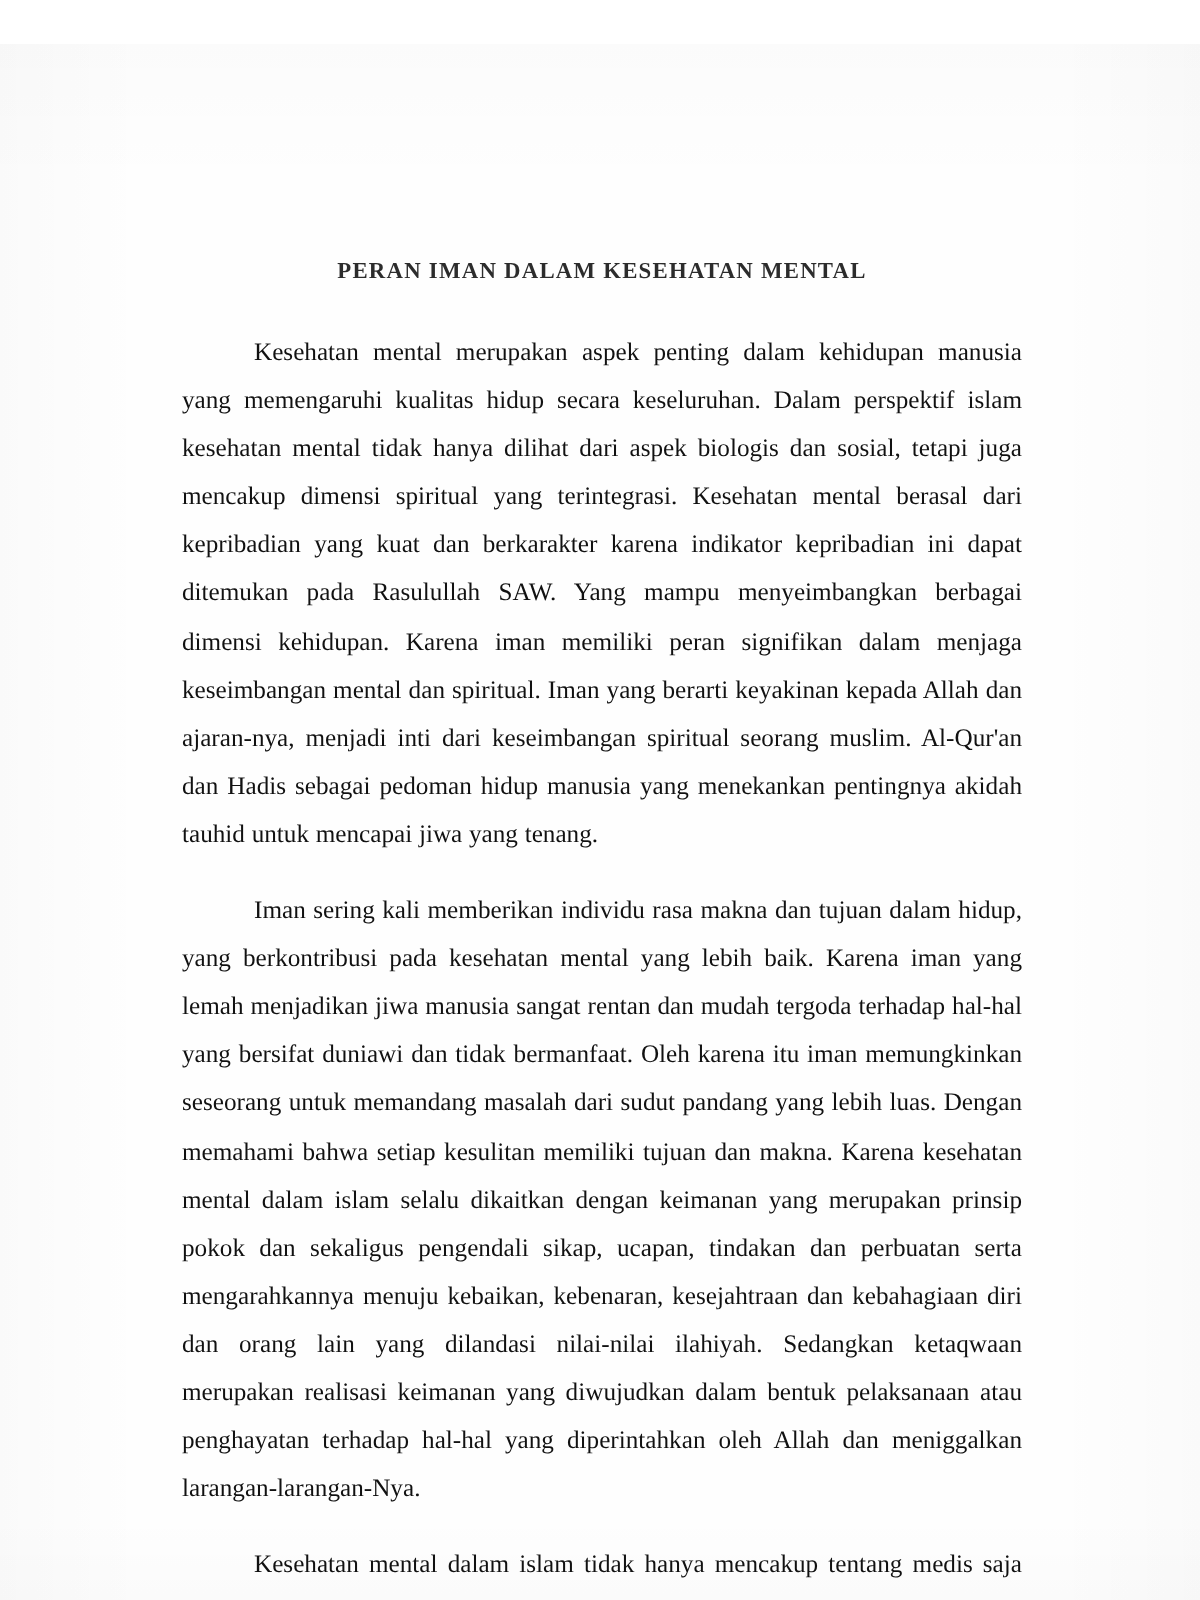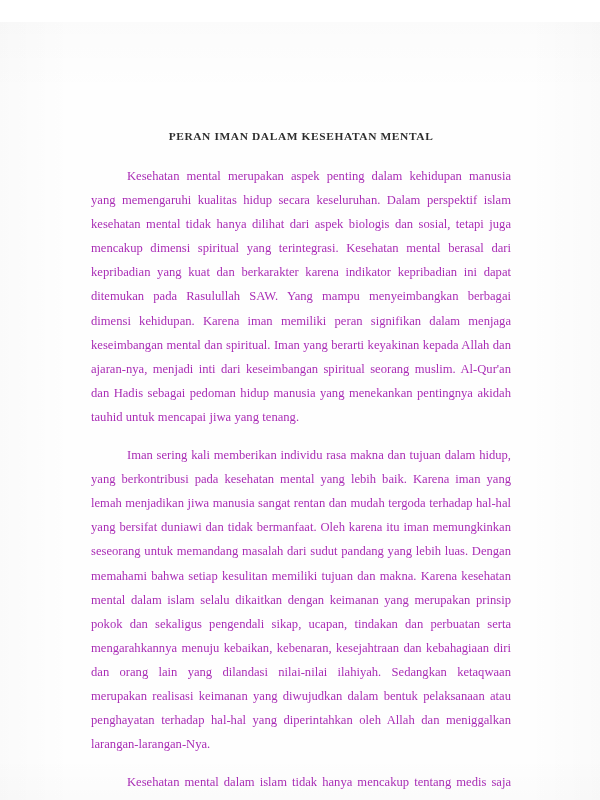--- a/index.html
+++ b/index.html
@@ -54,21 +54,21 @@
     white-space: nowrap;
   }
 
   .para {
     font-size: 12.6px;
     line-height: 24.1px;
     text-align: justify;
     text-justify: inter-word;
     text-indent: 36px;
     margin: 0 0 14px 0;
-    color: #a21caf;
+    color: #000000;
     word-spacing: 0.2px;
   }
 
   .para:last-child {
     margin-bottom: 0;
   }
 
   
   .doc-title,
   .para {

